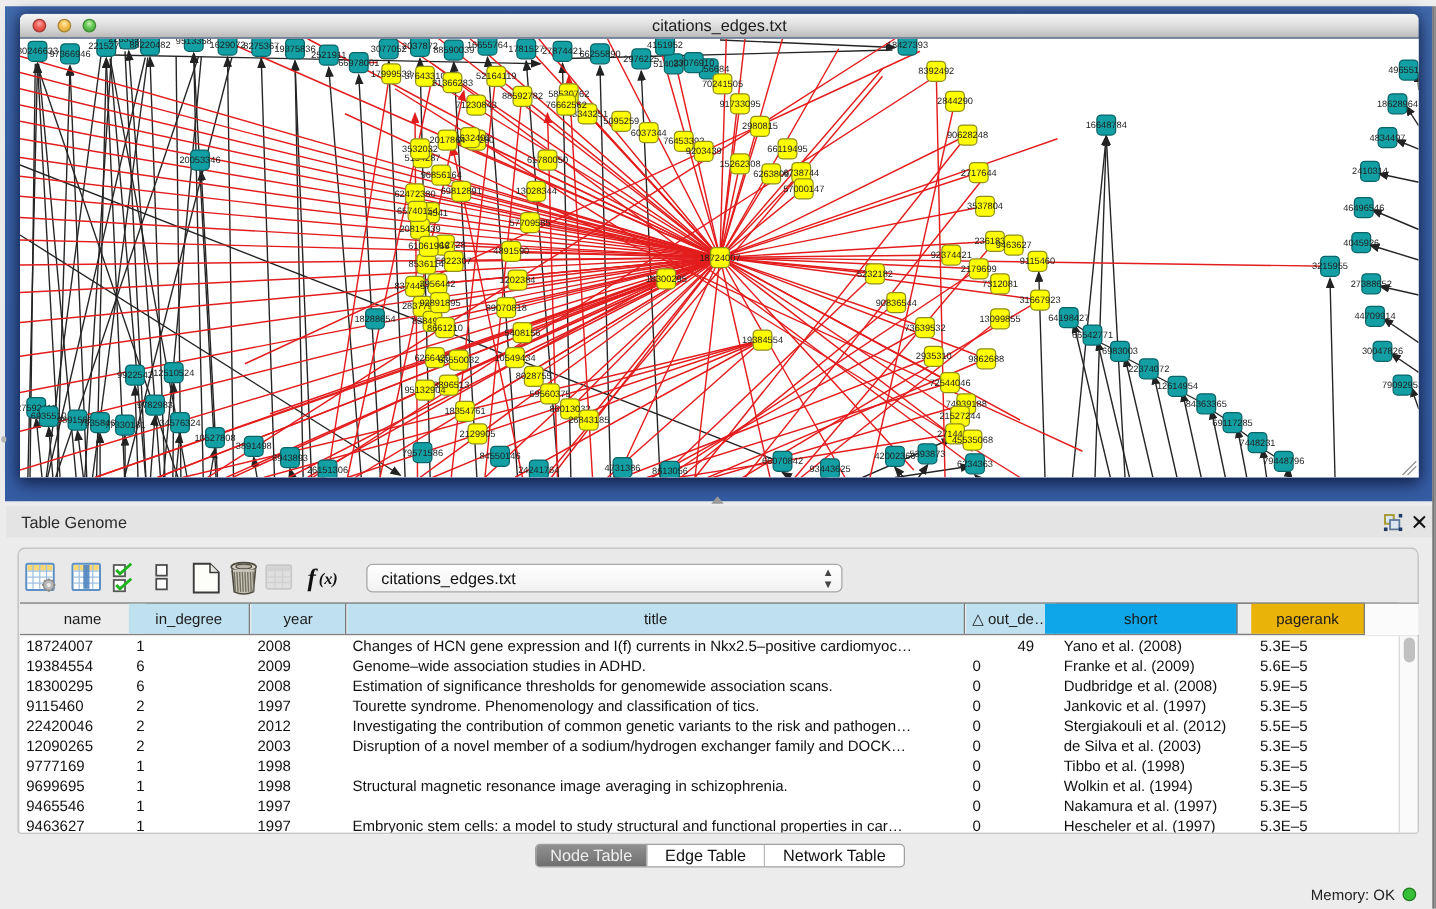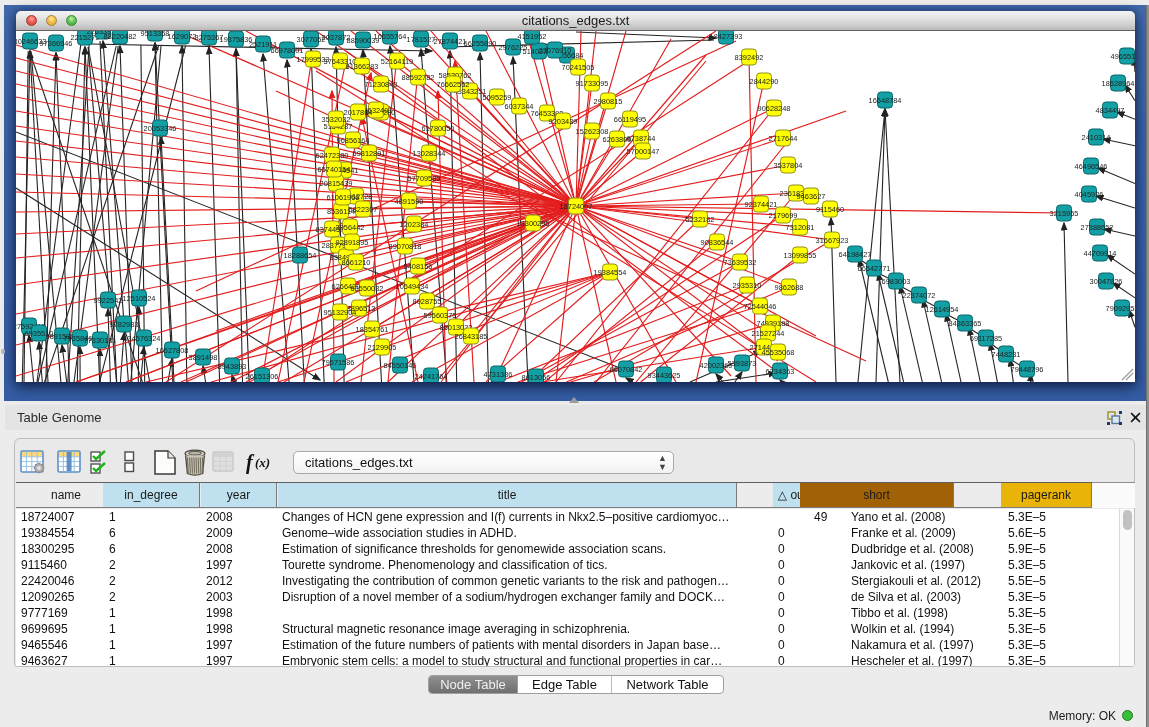--- a/index.html
+++ b/index.html
@@ -714,23 +714,23 @@
         <line x1="13" y1="1" x2="13" y2="18" stroke="#bdbdbd"></line>
       </g>
       <text x="231" y="26" font-family="Liberation Serif,serif" font-style="italic" font-size="20" font-weight="bold" fill="#111">f</text>
       <text x="240" y="24" font-family="Liberation Serif,serif" font-style="italic" font-size="13" font-weight="bold" fill="#111">(x)</text>
     </svg>
   <div id="dd">citations_edges.txt<span class="ud">▲<br>▼</span></div>
   <div id="thead">
       <div class="c" style="left:0px;width:101px;background:#ececec">name</div>
       <div class="c" style="left:87px;width:97px;background:#bfe1ef">in_degree</div>
       <div class="c" style="left:185px;width:76px;background:#bfe1ef">year</div>
-      <div class="c" style="left:262px;width:459px;background:#bfe1ef">title</div>
+      <div class="c" style="left:262px;width:494px;background:#bfe1ef">title</div>
       <div class="c" style="left:757px;width:72px;background:#bfe1ef">△ out_de…</div>
-      <div class="c" style="left:784px;width:154px;background:#a16207">short</div>
+      <div class="c" style="left:820px;width:154px;background:#0ea5e9">short</div>
       <div class="c" style="left:985px;width:91px;background:#eab308">pagerank</div>
       <div style="position:absolute;left:1077px;top:0;width:26px;height:24px;background:#f3f3f3"></div>
     </div>
   <div id="tdata">
       <div class="row" style="top:0px">
         <span style="left:5px">18724007</span>
         <span style="left:93px">1</span>
         <span style="left:190px">2008</span>
         <span style="left:266px">Changes of HCN gene expression and I(f) currents in Nkx2.5–positive cardiomyoc…</span>
         <span style="left:798px">49</span>
@@ -796,21 +796,20 @@
         <span style="left:190px">1998</span>
         <span style="left:266px">Structural magnetic resonance image averaging in schizophrenia.</span>
         <span style="left:762px">0</span>
         <span style="left:835px">Wolkin et al. (1994)</span>
         <span style="left:992px">5.3E–5</span>
       </div>
       <div class="row" style="top:128px">
         <span style="left:5px">9465546</span>
         <span style="left:93px">1</span>
         <span style="left:190px">1997</span>
-        <span style="left:266px">Estimation of the future numbers of patients with mental disorders in Japan base…</span>
         <span style="left:762px">0</span>
         <span style="left:835px">Nakamura et al. (1997)</span>
         <span style="left:992px">5.3E–5</span>
       </div>
       <div class="row" style="top:144px">
         <span style="left:5px">9463627</span>
         <span style="left:93px">1</span>
         <span style="left:190px">1997</span>
         <span style="left:266px">Embryonic stem cells: a model to study structural and functional properties in car…</span>
         <span style="left:762px">0</span>

